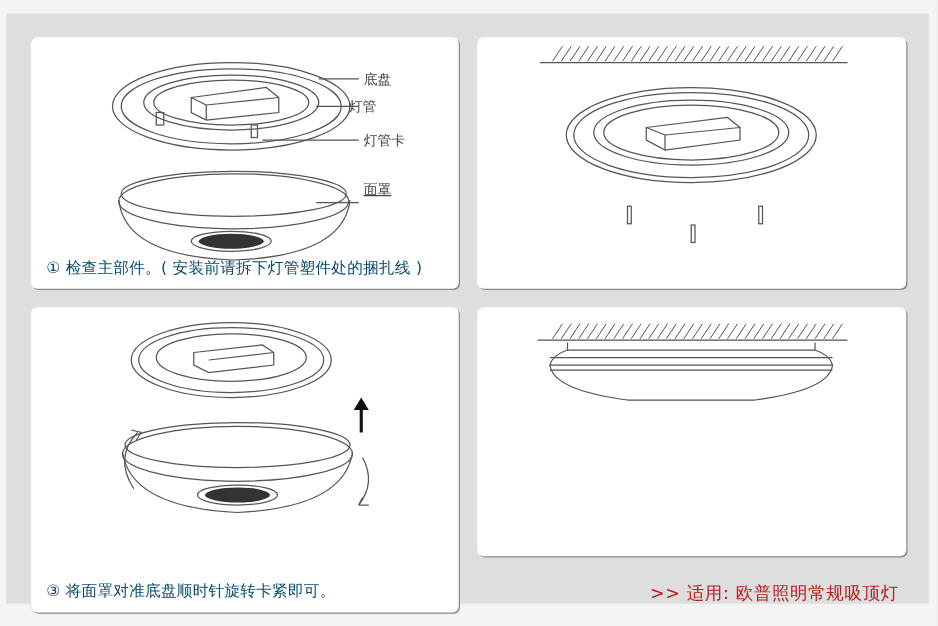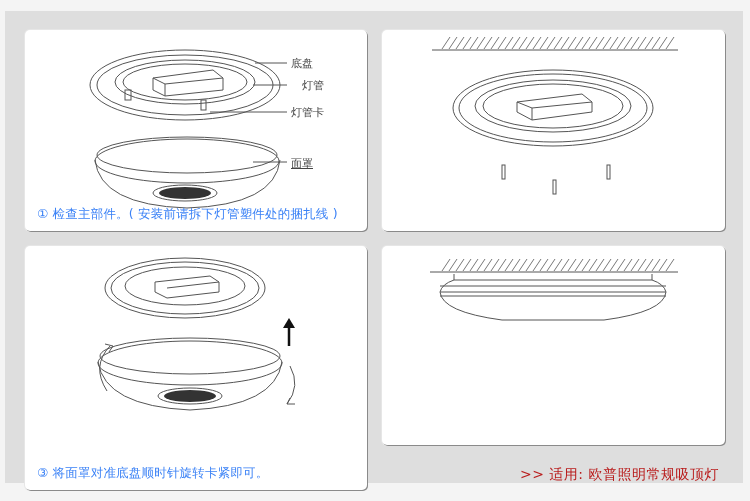--- a/index.html
+++ b/index.html
@@ -13,21 +13,21 @@
       background: #dedede;
     }
     .card {
       position: absolute; background: #fff; border-radius: 5px;
       box-shadow: 1px 1px 0 #8a8a8a, 0 0 0 1px #e6e6e6;
       overflow: hidden;
     }
     .card svg { position: absolute; left: 0; top: 0; }
     .caption {
       position: absolute; left: 12px; bottom: 8px; font-size: 12.5px;
-      color: #3b82f6; white-space: nowrap; letter-spacing: 0.2px; text-align: right;
+      color: #0c4a6e; white-space: nowrap; letter-spacing: 0.2px; text-align: right;
     }
     .label {
       position: absolute; font-family: "DejaVu Serif", "Liberation Serif", serif;
       font-size: 11px; color: #444;
     }
     .footer {
       position: absolute; right: 24px; top: 455px; font-size: 14px; color: #b91c1c;
       letter-spacing: 0.5px;
     }
   </style>
@@ -59,23 +59,23 @@
         <ellipse cx="160" cy="163" rx="32" ry="8"></ellipse>
 
         <line x1="230" y1="33" x2="262" y2="33"></line>
         <line x1="228" y1="55" x2="262" y2="55"></line>
         <line x1="185" y1="82" x2="262" y2="82"></line>
         <line x1="228" y1="132" x2="262" y2="132"></line>
       </g>
       <ellipse cx="160" cy="163" rx="26" ry="6" fill="#333"></ellipse>
     </svg>
     <span class="label" style="left:266px;top:26px;">底盘</span>
-    <span class="label" style="left:277px;top:48px;">灯管</span>
+    <span class="label" style="left:254px;top:48px;">灯管</span>
     <span class="label" style="left:266px;top:75px;">灯管卡</span>
-    <span class="label" style="left:266px;top:126px;text-decoration:underline;">面罩</span>
+    <span class="label" style="left:266px;top:114px;text-decoration:underline;">面罩</span>
     <div class="caption">① 检查主部件。( 安装前请拆下灯管塑件处的捆扎线 )</div>
   </div>
 
   <div class="card" style="left:377px;top:19px;width:343px;height:201px;">
     <svg width="343" height="201" viewBox="0 0 343 201">
       <g fill="none" stroke="#555" stroke-width="1">
         <line x1="50" y1="20" x2="296" y2="20"></line>
         <g stroke-width="0.8">
           <path d="M60 19 l8 -12 M67 19 l8 -12 M74 19 l8 -12 M81 19 l8 -12 M88 19 l8 -12 M95 19 l8 -12 M102 19 l8 -12 M109 19 l8 -12 M116 19 l8 -12 M123 19 l8 -12 M130 19 l8 -12 M137 19 l8 -12 M144 19 l8 -12 M151 19 l8 -12 M158 19 l8 -12 M165 19 l8 -12 M172 19 l8 -12 M179 19 l8 -12 M186 19 l8 -12 M193 19 l8 -12 M200 19 l8 -12 M207 19 l8 -12 M214 19 l8 -12 M221 19 l8 -12 M228 19 l8 -12 M235 19 l8 -12 M242 19 l8 -12 M249 19 l8 -12 M256 19 l8 -12 M263 19 l8 -12 M270 19 l8 -12 M277 19 l8 -12 M284 19 l8 -12"></path>
         </g>

